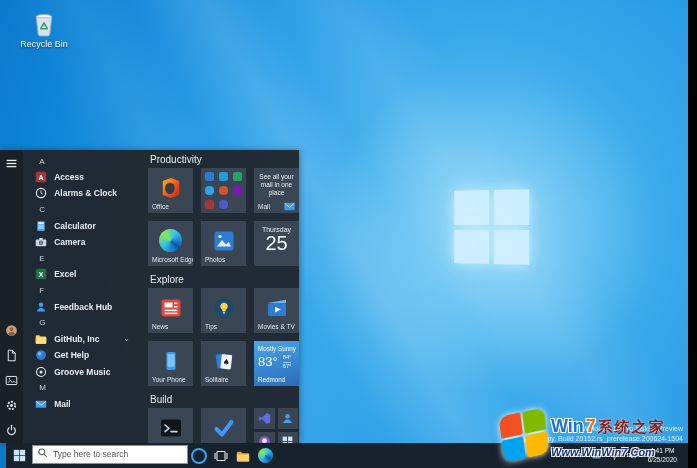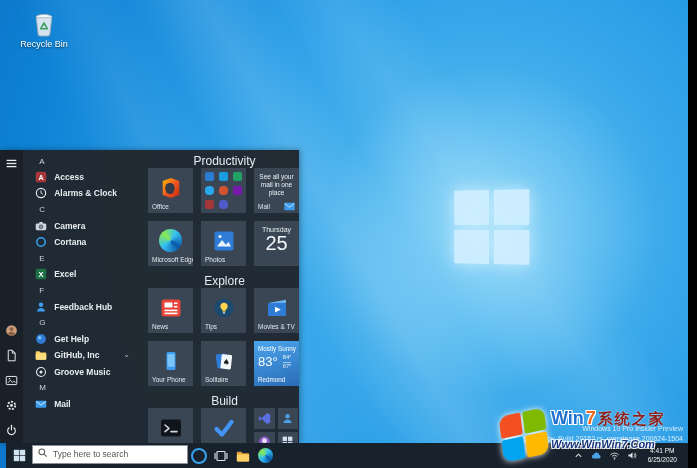--- a/index.html
+++ b/index.html
@@ -39,21 +39,21 @@
   .app-list{width:122px;padding:3px 0 0 6px;overflow:hidden;}
   .al-header{height:16.2px;display:flex;align-items:center;padding-left:10px;
     font-size:8px;color:#cfd4d9;}
   .al-item{height:16.2px;display:flex;align-items:center;gap:7px;padding-left:6px;color:#e9edf0;}
   .al-ic{width:12px;height:12px;flex:0 0 auto;display:flex;}
   .al-ic svg{width:12px;height:12px;}
   .al-label{font-size:8.5px;white-space:nowrap;font-weight:bold;}
   .al-chev{margin-left:auto;margin-right:8px;font-size:8px;color:#aeb6bd;line-height:6px;}
 
   .tiles{flex:1;padding:4px 0 0 10px;}
-  .group-title{height:11px;font-size:12px;color:#e6ebef;margin:0 0 3px 2px;text-align:center;}
+  .group-title{height:11px;font-size:10px;color:#e6ebef;margin:0 0 3px 2px;}
   .group-title.mt{margin-top:8px;}
   .tile-grid{display:grid;grid-template-columns:repeat(3,45px);grid-auto-rows:45px;gap:8px;}
   .tile{position:relative;background:#3a4654;overflow:hidden;cursor:pointer;}
   .tile-label{position:absolute;left:4px;bottom:3px;font-size:6.5px;color:#e2e8ee;white-space:nowrap;}
   .tile-center{position:absolute;inset:0;display:flex;align-items:center;justify-content:center;}
 
   
   .office-logo{width:22px;height:22px;margin-bottom:6px;}
   
   .edge-circle{width:23px;height:23px;border-radius:50%;margin-bottom:6px;
@@ -99,21 +99,21 @@
     background:conic-gradient(from 130deg,#0a57a8,#35c1f1 28%,#8ce84f 52%,#35c1f1 74%,#0a57a8);}
   .tb-flex{flex:1;}
   .tray{display:flex;align-items:center;gap:2px;padding-right:3px;}
   .tray .tr-ic{width:16px;height:25px;display:flex;align-items:center;justify-content:center;cursor:pointer;}
   .tray .tr-ic svg{width:11px;height:11px;}
   .clock{padding:0 5px;text-align:center;font-size:6.6px;color:#f2f5f8;line-height:1.3;cursor:pointer;}
 
   
   .eval{position:absolute;right:5px;top:424px;z-index:35;text-align:right;
     font-size:7px;line-height:1.4;color:rgba(255,255,255,.8);pointer-events:none;}
-  .brand{position:absolute;left:501px;top:408px;z-index:50;display:flex;align-items:flex-start;
+  .brand{position:absolute;left:501px;top:408px;z-index:50;display:flex;align-items:flex-end;
     pointer-events:none;}
   .flag{width:46px;height:46px;display:grid;grid-template-columns:1fr 1fr;grid-template-rows:1fr 1fr;
     gap:2px;transform:rotate(-7deg) skewY(-5deg);filter:drop-shadow(0 0 3px rgba(255,255,255,.95));
     margin-top:4px;}
   .flag i{display:block;}
   .f1{background:#f25022;border-radius:9px 2px 2px 2px;}
   .f2{background:#7fba00;border-radius:2px 9px 2px 2px;}
   .f3{background:#00a4ef;border-radius:2px 2px 2px 9px;}
   .f4{background:#ffb900;border-radius:2px 2px 9px 2px;}
   .brand-text{margin-left:4px;}
@@ -216,36 +216,45 @@
               <circle cx="8" cy="8" r="6.2" fill="none" stroke="#e9edf0" stroke-width="1.5"></circle>
               <path d="M8 4.6v3.6l2.4 1.4" fill="none" stroke="#e9edf0" stroke-width="1.2"></path>
             </svg>
           </span>
           <span class="al-label">Alarms &amp; Clock</span>
         </div>
         <div class="al-header">C</div>
         <div class="al-item">
           <span class="al-ic">
             <svg viewBox="0 0 16 16">
+              <rect x="3" y="1.5" width="10" height="13" rx="1.2" fill="#4aa3e8"></rect>
+              <rect x="4.5" y="3" width="7" height="2.6" fill="#eaf4fc"></rect>
+              <g fill="#eaf4fc">
+                <rect x="4.5" y="7" width="1.8" height="1.8"></rect>
+                <rect x="7.1" y="7" width="1.8" height="1.8"></rect>
+                <rect x="9.7" y="7" width="1.8" height="1.8"></rect>
+                <rect x="4.5" y="9.8" width="1.8" height="1.8"></rect>
+                <rect x="7.1" y="9.8" width="1.8" height="1.8"></rect>
+                <rect x="9.7" y="9.8" width="1.8" height="1.8"></rect>
+              </g>
+            </svg>
+          </span>
+          <span class="al-label">Calculator</span>
+        </div>
+        <div class="al-item">
+          <span class="al-ic">
+            <svg viewBox="0 0 16 16">
               <rect x="1" y="4.5" width="14" height="9" rx="1.5" fill="#cfd6dd"></rect>
               <rect x="5.5" y="2.5" width="5" height="2.8" rx="1" fill="#cfd6dd"></rect>
               <circle cx="8" cy="9" r="3" fill="#5a6570"></circle>
               <circle cx="8" cy="9" r="1.6" fill="#8d99a5"></circle>
             </svg>
           </span>
           <span class="al-label">Camera</span>
         </div>
-        <div class="al-item">
-          <span class="al-ic">
-            <svg viewBox="0 0 16 16">
-              <circle cx="8" cy="8" r="5.6" fill="none" stroke="#35a3f0" stroke-width="2"></circle>
-            </svg>
-          </span>
-          <span class="al-label">Cortana</span>
-        </div>
         <div class="al-header">E</div>
         <div class="al-item">
           <span class="al-ic">
             <svg viewBox="0 0 16 16">
               <rect x="1" y="1" width="14" height="14" rx="2.5" fill="#1e7145"></rect>
               <text x="8" y="12" font-size="10" font-weight="bold" fill="#fff" text-anchor="middle">X</text>
             </svg>
           </span>
           <span class="al-label">Excel</span>
         </div>
@@ -256,35 +265,35 @@
               <circle cx="8" cy="5" r="3" fill="#3b9cf0"></circle>
               <path d="M2.5 14c.5-3 2.8-4.6 5.5-4.6s5 1.6 5.5 4.6z" fill="#3b9cf0"></path>
             </svg>
           </span>
           <span class="al-label">Feedback Hub</span>
         </div>
         <div class="al-header">G</div>
         <div class="al-item">
           <span class="al-ic">
             <svg viewBox="0 0 16 16">
+              <path d="M1 4.2c0-.7.5-1.2 1.2-1.2h3.6l1.6 1.8h6.4c.7 0 1.2.5 1.2 1.2v7c0 .7-.5 1.2-1.2 1.2H2.2A1.2 1.2 0 0 1 1 13z" fill="#f7cf5f"></path>
+              <path d="M1 6.2h14V13c0 .7-.5 1.2-1.2 1.2H2.2A1.2 1.2 0 0 1 1 13z" fill="#fadf7e"></path>
+            </svg>
+          </span>
+          <span class="al-label">GitHub, Inc</span>
+          <span class="al-chev">⌄</span>
+        </div>
+        <div class="al-item">
+          <span class="al-ic">
+            <svg viewBox="0 0 16 16">
               <circle cx="8" cy="8" r="6.5" fill="#2f7cd6"></circle>
               <circle cx="6.2" cy="6.3" r="2.4" fill="#7cc0f7"></circle>
             </svg>
           </span>
           <span class="al-label">Get Help</span>
-        </div>
-        <div class="al-item">
-          <span class="al-ic">
-            <svg viewBox="0 0 16 16">
-              <path d="M1 4.2c0-.7.5-1.2 1.2-1.2h3.6l1.6 1.8h6.4c.7 0 1.2.5 1.2 1.2v7c0 .7-.5 1.2-1.2 1.2H2.2A1.2 1.2 0 0 1 1 13z" fill="#f7cf5f"></path>
-              <path d="M1 6.2h14V13c0 .7-.5 1.2-1.2 1.2H2.2A1.2 1.2 0 0 1 1 13z" fill="#fadf7e"></path>
-            </svg>
-          </span>
-          <span class="al-label">GitHub, Inc</span>
-          <span class="al-chev">⌄</span>
         </div>
         <div class="al-item">
           <span class="al-ic">
             <svg viewBox="0 0 16 16">
               <circle cx="8" cy="8" r="6" fill="none" stroke="#e9edf0" stroke-width="1.4"></circle>
               <circle cx="8" cy="8" r="2" fill="#e9edf0"></circle>
             </svg>
           </span>
           <span class="al-label">Groove Music</span>
         </div>

